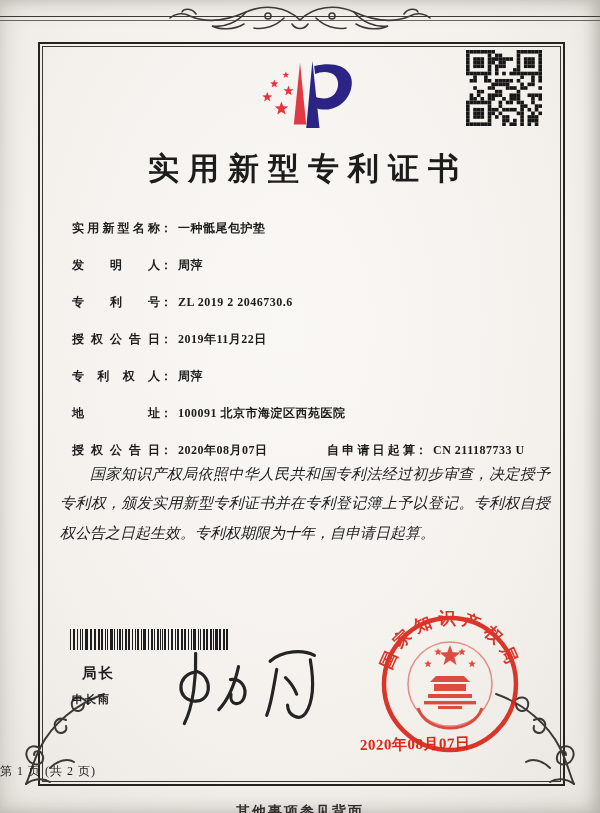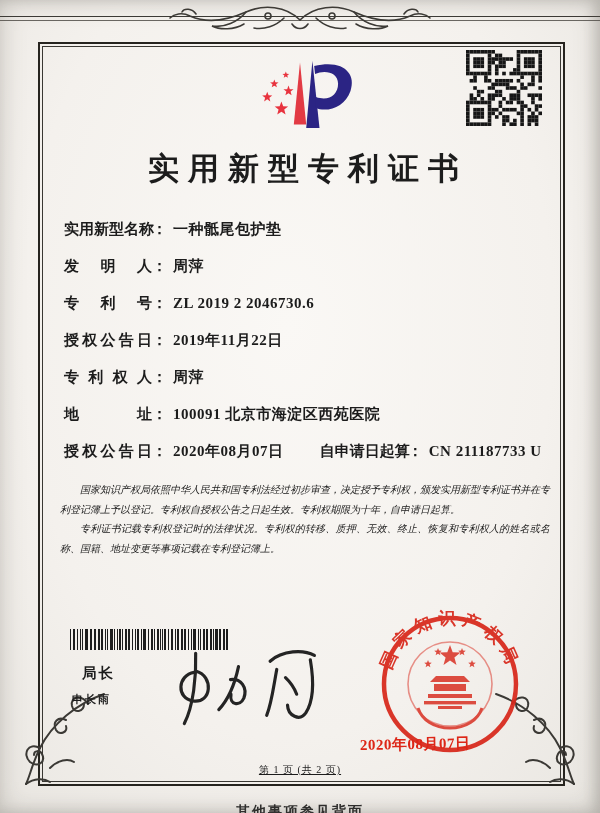--- a/index.html
+++ b/index.html
@@ -24,45 +24,45 @@
   .flourish{position:absolute;width:96px;height:100px;}
   .flourish.bl{left:14px;top:688px;}
   .flourish.br{left:490px;top:688px;transform:scaleX(-1);}
   
   .cert-no{position:absolute;left:62px;top:50px;font-size:13.5px;font-weight:700;letter-spacing:1.5px;}
   .logo{position:absolute;left:238px;top:54px;width:124px;height:88px;}
   .qr{position:absolute;left:466px;top:50px;width:76px;height:76px;}
   .title{position:absolute;left:0;top:148px;width:600px;text-align:center;
     font-size:31px;font-weight:700;letter-spacing:9px;margin-left:8px;}
   
-  .fields{position:absolute;left:64px;top:220px;width:492px;font-size:15px;}
+  .fields{position:absolute;left:72px;top:220px;width:492px;font-size:12px;}
   .frow{height:22px;margin-bottom:15px;white-space:nowrap;}
   .flabel{display:inline-block;width:88px;font-weight:700;
     text-align:justify;text-align-last:justify;vertical-align:top;}
   .fcolon{font-weight:700;}
   .fvalue{font-weight:700;margin-left:6px;letter-spacing:.5px;}
   .frow.two .grp{display:inline-block;font-family:Liberation Serif, serif;}
   .frow.two .grp.first{width:252px;}
   
-  .paras{position:absolute;left:60px;top:480px;width:490px;
-    font-size:10px;line-height:1.95;font-style:italic;font-weight:500;}
+  .paras{position:absolute;left:60px;top:460px;width:490px;
+    font-size:15px;line-height:1.95;font-style:italic;font-weight:500;}
   .paras p{margin:0;text-indent:2em;text-align:justify;}
   
   .barcode{position:absolute;left:70px;top:629px;width:162px;height:21px;}
   
   .sig-title{position:absolute;left:82px;top:664px;font-size:14.5px;font-weight:700;letter-spacing:2px;}
   .sig-name{position:absolute;left:72px;top:692px;font-size:11px;font-weight:700;letter-spacing:2px;}
   .sig-hand{position:absolute;left:165px;top:642px;width:180px;height:84px;transform:rotate(-2deg);}
   
   .seal{position:absolute;left:364px;top:608px;width:172px;height:152px;opacity:.93;}
   .seal-date{position:absolute;left:360px;top:735px;font-size:15px;font-weight:700;
     color:#dd2617;letter-spacing:.5px;transform:rotate(-1deg);}
   
-  .page-footer{position:absolute;left:0;top:763px;width:600px;text-align:center;
-    font-size:10px;letter-spacing:1px;text-decoration:underline;}
+  .page-footer{position:absolute;left:0;top:763px;width:600px;
+    font-size:12px;letter-spacing:1px;}
   .back-note{position:absolute;left:0;top:803px;width:600px;text-align:center;
     font-size:14px;font-weight:700;letter-spacing:2px;color:#2a2a2a;}
 </style>
 </head>
 <body>
 
 <div class="page">
 
   <div class="top-rule"></div>
   <svg class="top-dragons" viewBox="0 0 264 36">
@@ -377,21 +377,20 @@
         <span class="flabel">授权公告日</span><span class="fcolon">：</span><span class="fvalue">2020年08月07日</span>
       </span>
       <span class="grp">
         <span class="flabel">自申请日起算</span><span class="fcolon">：</span><span class="fvalue">CN 211187733 U</span>
       </span>
     </div>
   </div>
 
   <div class="paras">
     <p>国家知识产权局依照中华人民共和国专利法经过初步审查，决定授予专利权，颁发实用新型专利证书并在专利登记簿上予以登记。专利权自授权公告之日起生效。专利权期限为十年，自申请日起算。</p>
-    <p>专利证书记载专利权登记时的法律状况。专利权的转移、质押、无效、终止、恢复和专利权人的姓名或名称、国籍、地址变更等事项记载在专利登记簿上。</p>
   </div>
 
   <svg class="barcode" viewBox="0 0 162 21" preserveAspectRatio="none" id="barsvg">
       <rect x="0" y="0" width="1" height="21" fill="#1d1d1d"></rect>
       <rect x="3" y="0" width="2" height="21" fill="#1d1d1d"></rect>
       <rect x="7" y="0" width="1" height="21" fill="#1d1d1d"></rect>
       <rect x="10" y="0" width="1" height="21" fill="#1d1d1d"></rect>
       <rect x="12" y="0" width="1" height="21" fill="#1d1d1d"></rect>
       <rect x="15" y="0" width="3" height="21" fill="#1d1d1d"></rect>
       <rect x="20" y="0" width="2" height="21" fill="#1d1d1d"></rect>

